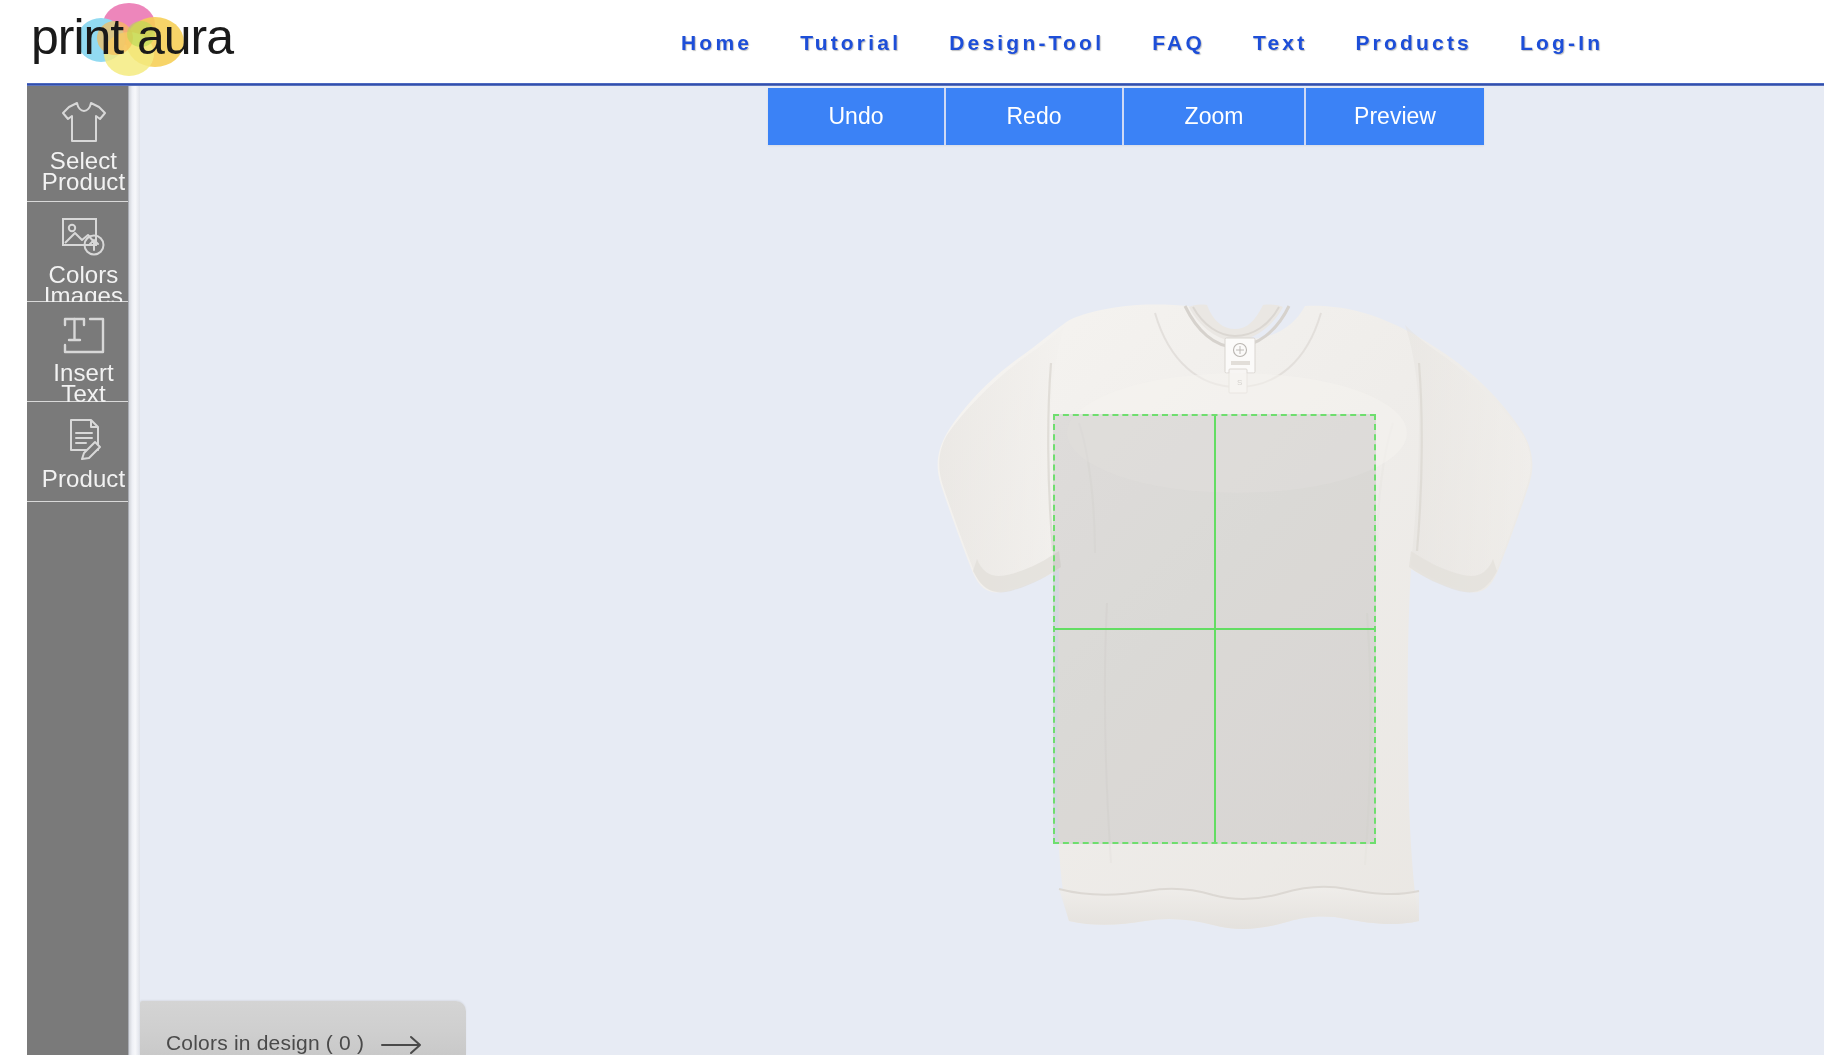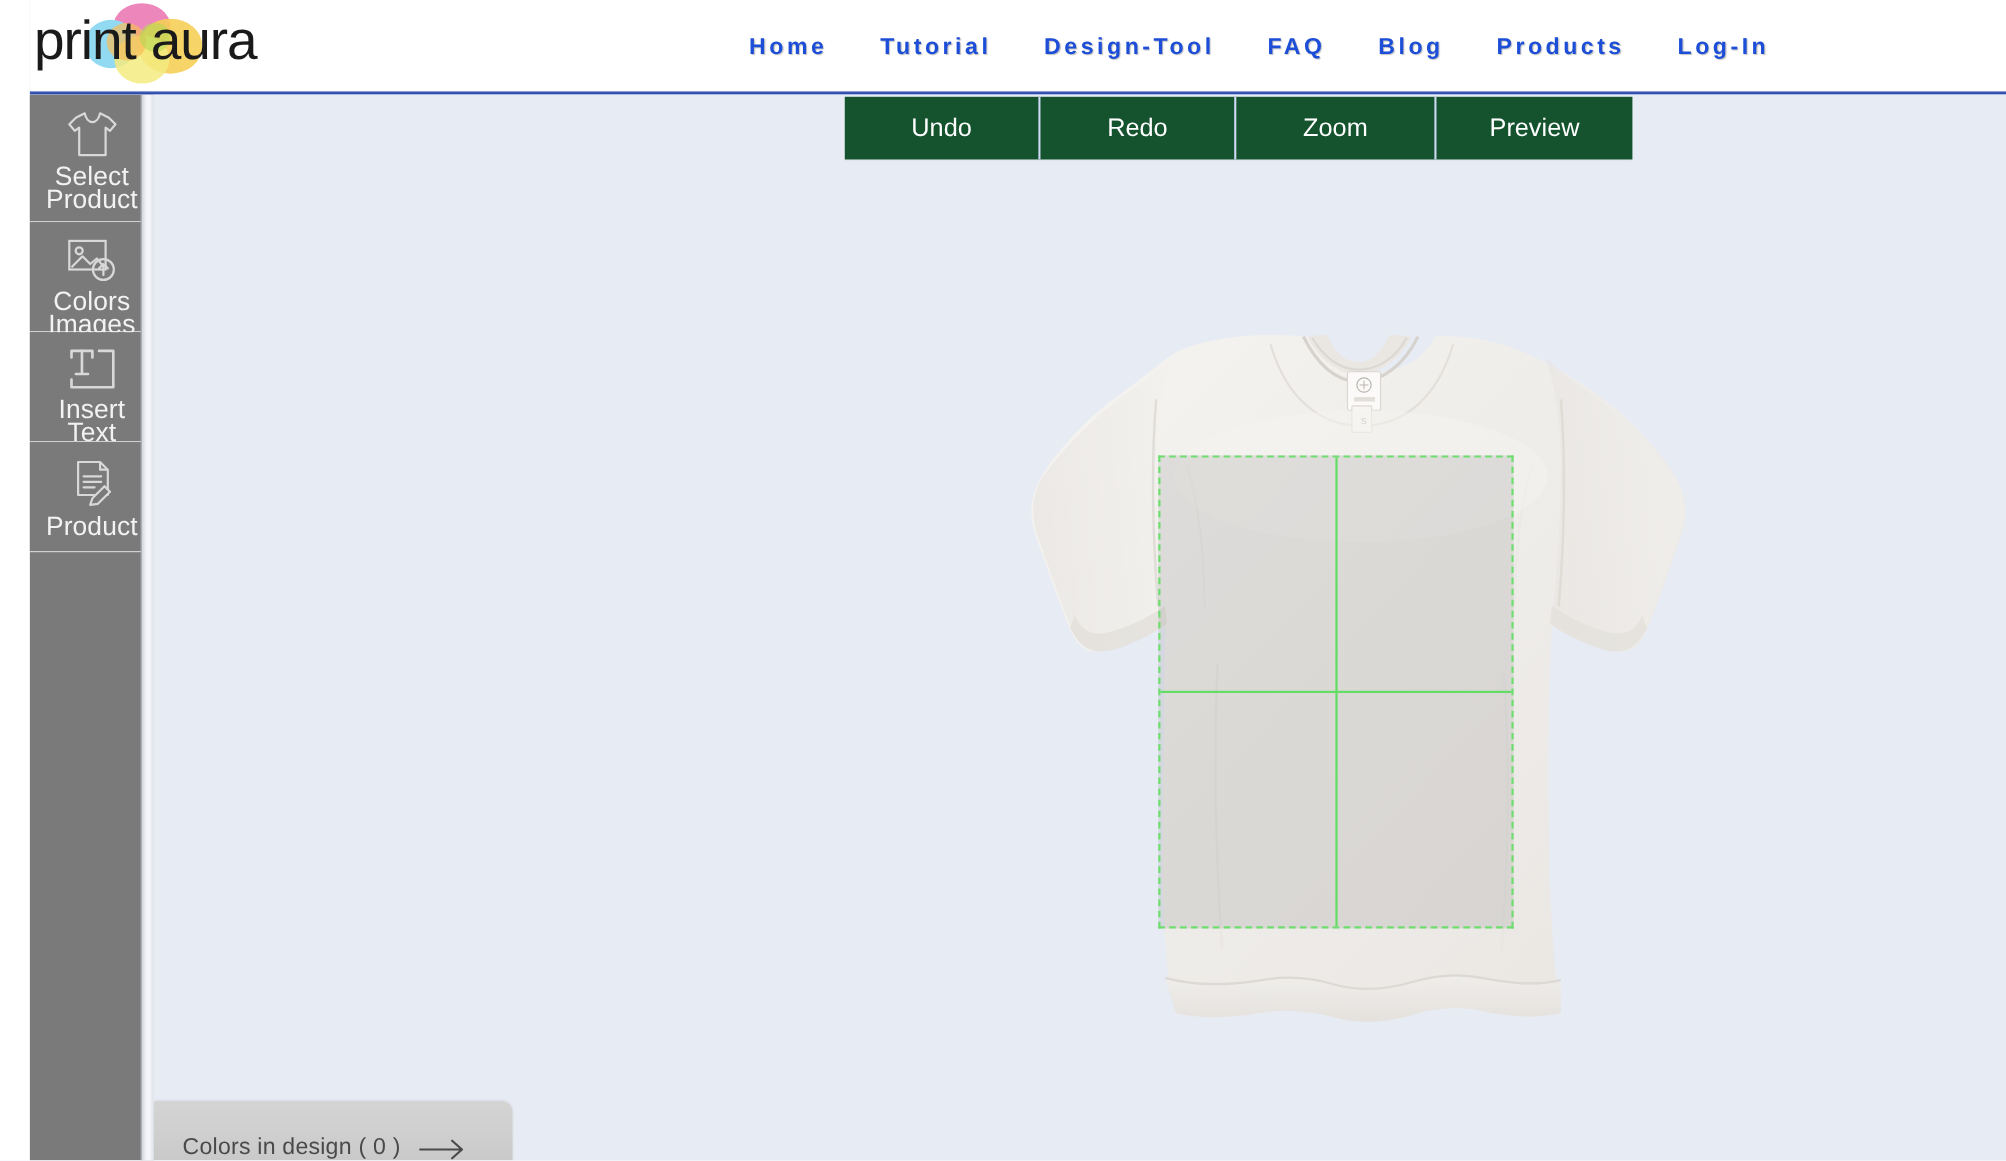--- a/index.html
+++ b/index.html
@@ -148,21 +148,21 @@
   
   .toolbar {
     position: absolute;
     left: 741px; top: 88px;
     height: 57px;
     display: flex;
     z-index: 35;
     box-shadow: 0 1px 2px rgba(0,0,0,0.07);
   }
   .tb-btn {
-    background: #14532d;
+    background: #3b82f6;
     color: #ffffff;
     font-size: 23px;
     font-family: "Liberation Sans", sans-serif;
     display: flex;
     align-items: center;
     justify-content: center;
     height: 57px;
     cursor: pointer;
     border-right: 2px solid #cfd9f5;
     box-sizing: border-box;
@@ -277,21 +277,21 @@
         <text x="2" y="52" font-family="Liberation Sans, sans-serif" font-size="50" fill="#1a1a1a" letter-spacing="-1">print</text>
         <text x="108" y="52" font-family="Liberation Sans, sans-serif" font-size="50" fill="#1a1a1a" letter-spacing="-1">aura</text>
       </svg>
     </div>
 
     <nav class="main-nav">
       <span class="nav-item">Home</span>
       <span class="nav-item">Tutorial</span>
       <span class="nav-item">Design-Tool</span>
       <span class="nav-item">FAQ</span>
-      <span class="nav-item">Blog</span>
+      <span class="nav-item">Text</span>
       <span class="nav-item">Products</span>
       <span class="nav-item">Log-In</span>
     </nav>
   </div>
   <div class="header-rule"></div>
 
   <div class="canvas">
 
     <div class="shirt-wrap">
       <svg width="820" height="740" viewBox="0 0 820 740" xmlns="http://www.w3.org/2000/svg">

